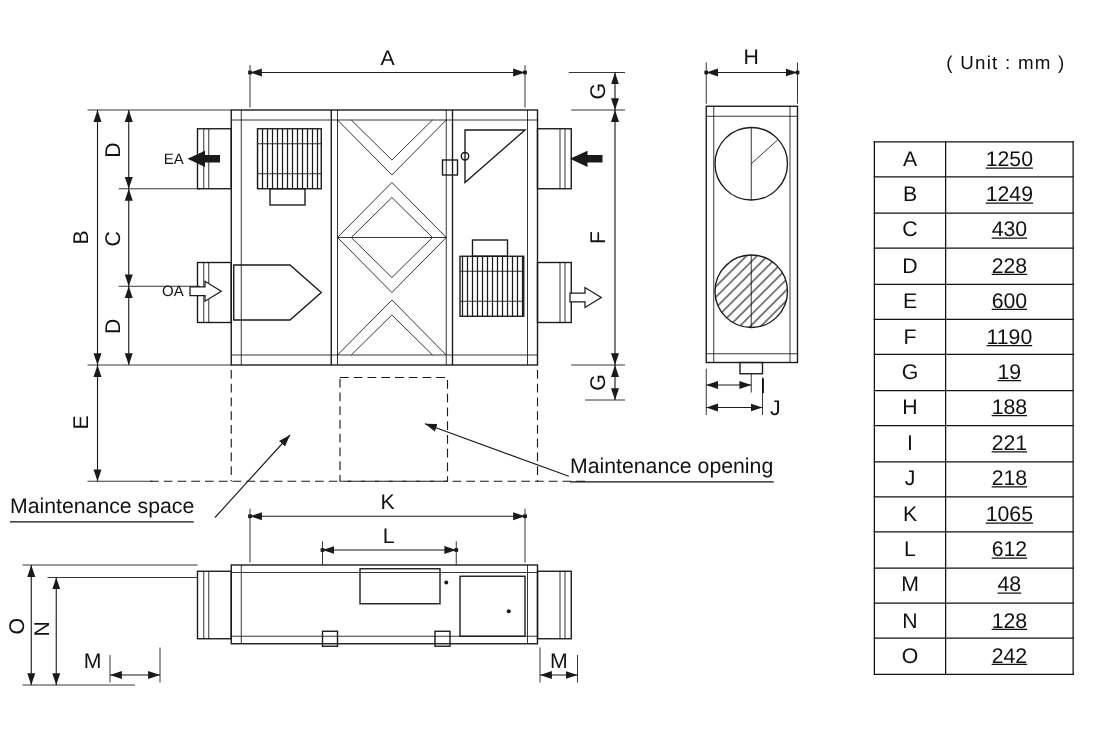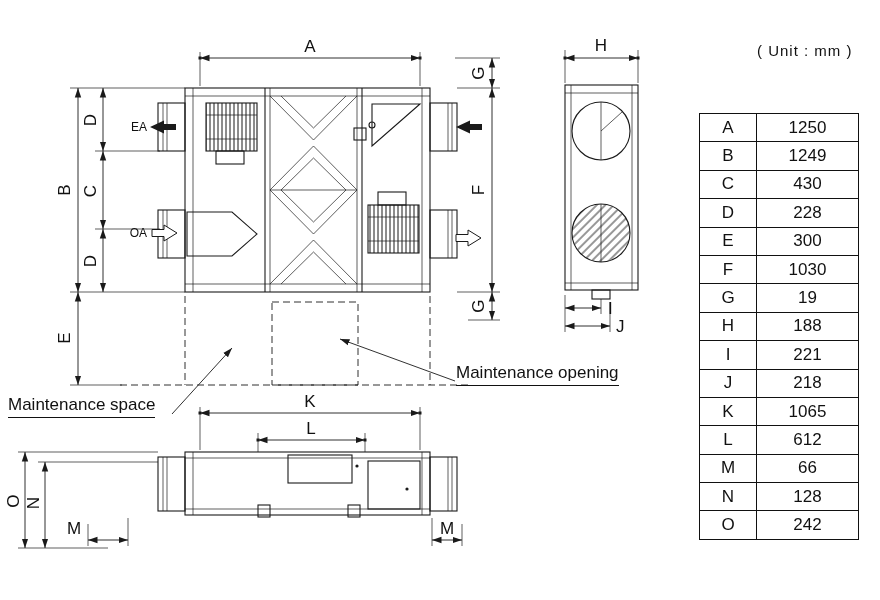--- a/index.html
+++ b/index.html
@@ -16,21 +16,21 @@
   text.sm{font-family:"Liberation Sans",sans-serif;font-size:12px;fill:#111;}
   
   .note{position:absolute;font-size:17px;color:#111;border-bottom:1px solid #111;
         padding-bottom:2px;white-space:nowrap;}
   #unit-note{position:absolute;left:757px;top:6px;font-size:15px;color:#111;letter-spacing:1px;margin-top:36px;}
   
   #dim-table{position:absolute;left:699px;top:113px;border-collapse:collapse;}
   #dim-table td{border:1px solid #111;font-size:17px;text-align:center;
                 height:27.4px;padding:0;color:#111;}
   #dim-table td.c-label{width:56px;}
-  #dim-table td.c-value{width:101px;}
+  #dim-table td.c-value{width:101px;text-decoration:underline;}
   #dim-table{border:1.5px solid #111;}
 </style>
 </head>
 <body>
 
 <div id="canvas">
 
   <svg id="drawing" width="880" height="600" viewBox="0 0 880 600">
     <defs>
       <marker id="ae" viewBox="0 0 10 8" refX="9.5" refY="4" markerWidth="10" markerHeight="8" orient="auto" markerUnits="userSpaceOnUse">
@@ -304,25 +304,25 @@
       <tr>
           <td class="c-label">C</td>
           <td class="c-value">430</td>
         </tr>
       <tr>
           <td class="c-label">D</td>
           <td class="c-value">228</td>
         </tr>
       <tr>
           <td class="c-label">E</td>
-          <td class="c-value">300</td>
+          <td class="c-value">600</td>
         </tr>
       <tr>
           <td class="c-label">F</td>
-          <td class="c-value">1030</td>
+          <td class="c-value">1190</td>
         </tr>
       <tr>
           <td class="c-label">G</td>
           <td class="c-value">19</td>
         </tr>
       <tr>
           <td class="c-label">H</td>
           <td class="c-value">188</td>
         </tr>
       <tr>
@@ -336,21 +336,21 @@
       <tr>
           <td class="c-label">K</td>
           <td class="c-value">1065</td>
         </tr>
       <tr>
           <td class="c-label">L</td>
           <td class="c-value">612</td>
         </tr>
       <tr>
           <td class="c-label">M</td>
-          <td class="c-value">66</td>
+          <td class="c-value">48</td>
         </tr>
       <tr>
           <td class="c-label">N</td>
           <td class="c-value">128</td>
         </tr>
       <tr>
           <td class="c-label">O</td>
           <td class="c-value">242</td>
         </tr>
     </tbody>

